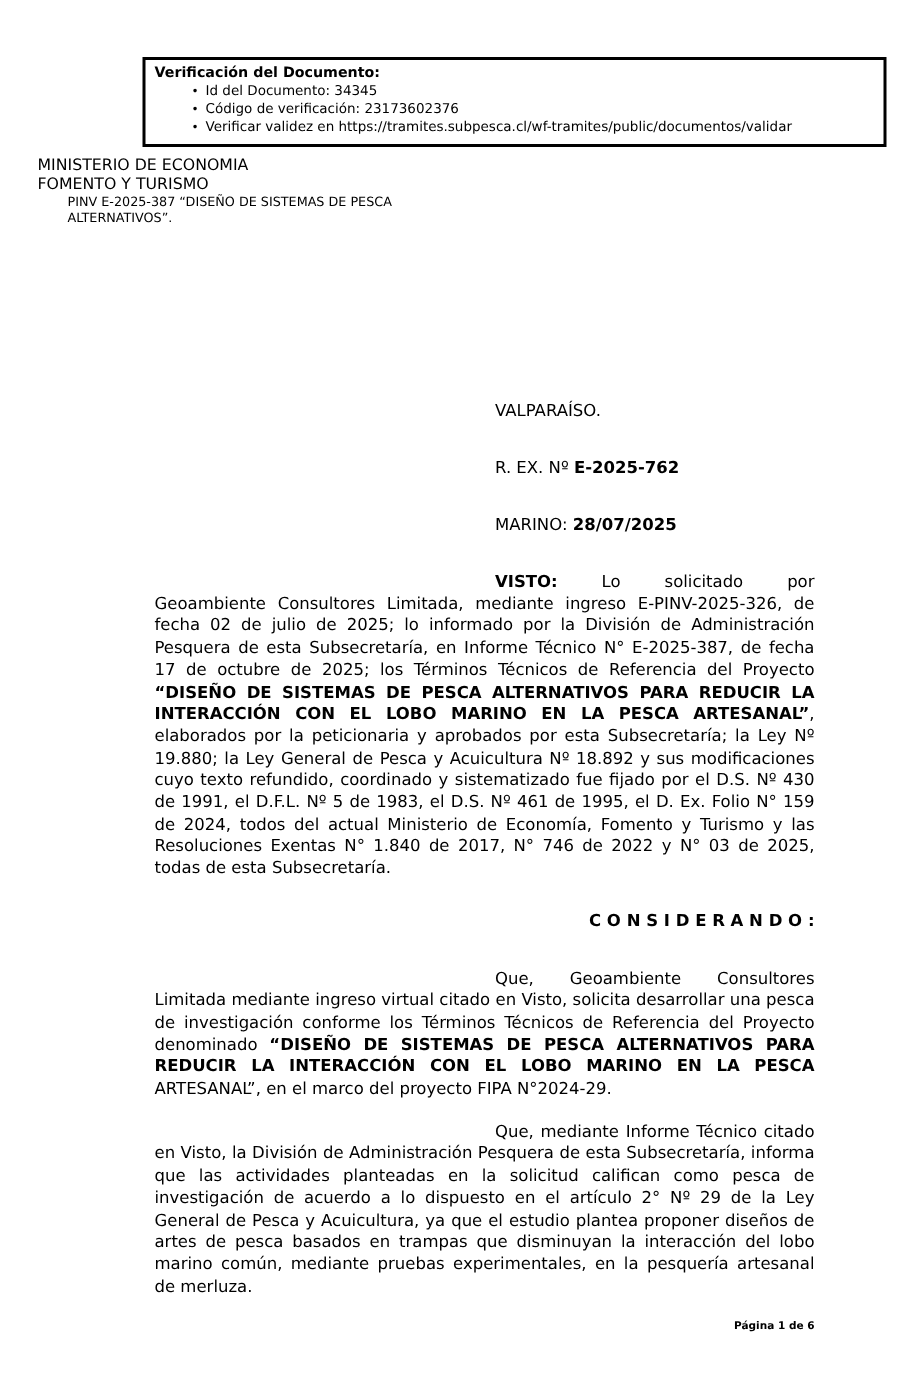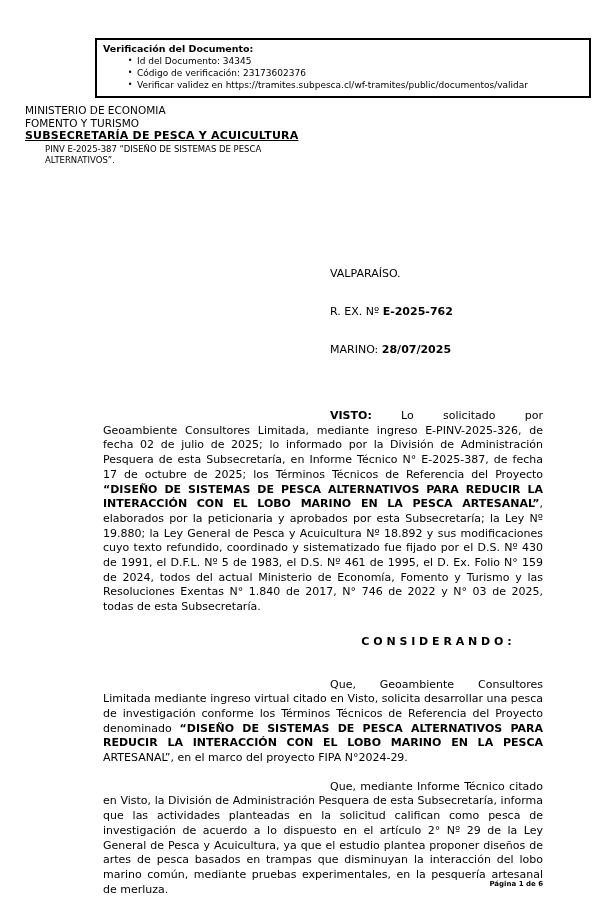--- a/index.html
+++ b/index.html
@@ -46,25 +46,25 @@
   .city  { position: absolute; left: 330px; top: 267px; font-size: 11px; }
   .rex   { position: absolute; left: 330px; top: 305px; font-size: 11px; }
   .fecha { position: absolute; left: 330px; top: 343px; font-size: 11px; }
   .rex b, .fecha b { font-weight: bold; }
 
   
   .bodytext {
     position: absolute; left: 103px; top: 381px; width: 440px;
     font-size: 11px; line-height: 14.7px; text-align: justify;
   }
-  .para { text-indent: 227px; margin-top: 28px; }
+  .para { text-indent: 227px; }
   .heading-considerando {
     margin: 20px 0 24px 227px;
     font-weight: bold;
-    text-align: center;
+    text-align: right;
   }
   .para + .para { margin-top: 14px; }
   .bodytext b { font-weight: bold; }
 
   
   .footer {
     position: absolute; right: 57px; top: 880px;
     font-size: 7px; font-weight: bold;
   }
 </style>
@@ -85,21 +85,20 @@
     </div>
     <div class="verify-item">
       <span class="bullet">•</span>
       <span class="vi-text">Verificar validez en https://tramites.subpesca.cl/wf-tramites/public/documentos/validar</span>
     </div>
   </div>
 
   <div class="letterhead">
     <div class="lh-line">MINISTERIO DE ECONOMIA</div>
     <div class="lh-line">FOMENTO Y TURISMO</div>
-    <div class="lh-sub">SUBSECRETARÍA DE PESCA Y ACUICULTURA</div>
     <div class="lh-proj">PINV E-2025-387 “DISEÑO DE SISTEMAS DE PESCA ALTERNATIVOS”.</div>
   </div>
 
   <div class="city">VALPARAÍSO.</div>
   <div class="rex"><span>R. EX. Nº </span><b>E-2025-762</b></div>
   <div class="fecha"><span>MARINO: </span><b>28/07/2025</b></div>
 
   <div class="bodytext">
     <p class="para"><b>VISTO:</b><span> Lo solicitado por Geoambiente Consultores Limitada, mediante ingreso E-PINV-2025-326, de fecha 02 de julio de 2025; lo informado por la División de Administración Pesquera de esta Subsecretaría, en Informe Técnico N° E-2025-387, de fecha 17 de octubre de 2025; los Términos Técnicos de Referencia del Proyecto </span><b>“DISEÑO DE SISTEMAS DE PESCA ALTERNATIVOS PARA REDUCIR LA INTERACCIÓN CON EL LOBO MARINO EN LA PESCA ARTESANAL”</b><span>, elaborados por la peticionaria y aprobados por esta Subsecretaría; la Ley Nº 19.880; la Ley General de Pesca y Acuicultura Nº 18.892 y sus modificaciones cuyo texto refundido, coordinado y sistematizado fue fijado por el D.S. Nº 430 de 1991, el D.F.L. Nº 5 de 1983, el D.S. Nº 461 de 1995, el D. Ex. Folio N° 159 de 2024, todos del actual Ministerio de Economía, Fomento y Turismo y las Resoluciones Exentas N° 1.840 de 2017, N° 746 de 2022 y N° 03 de 2025, todas de esta Subsecretaría.</span></p>
 

